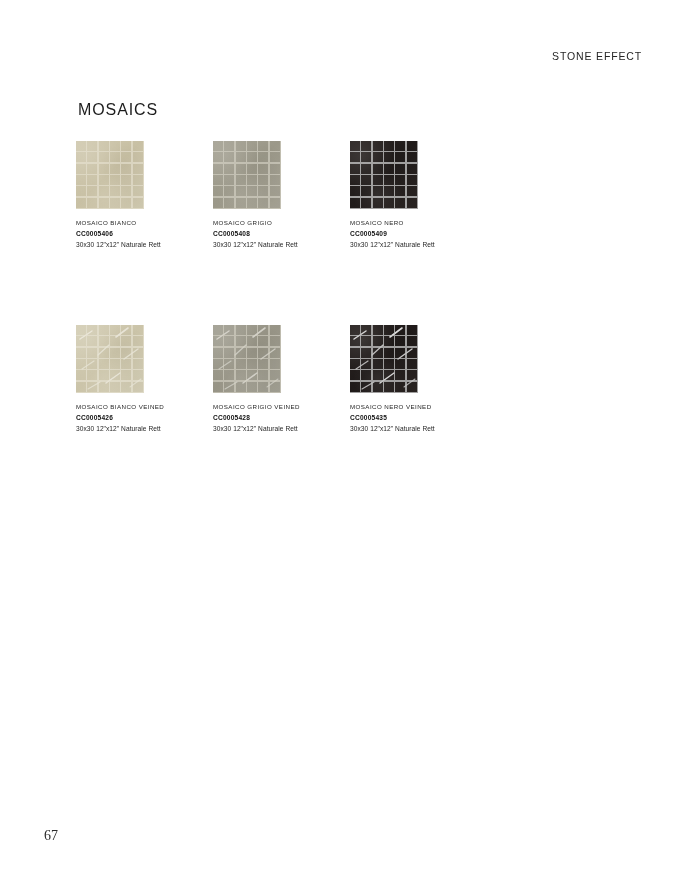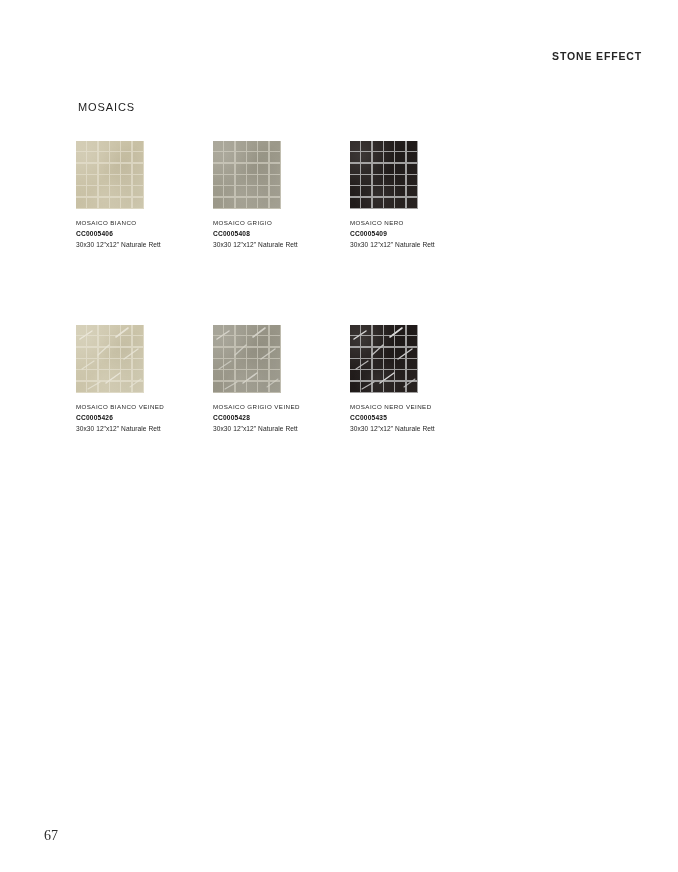--- a/index.html
+++ b/index.html
@@ -18,30 +18,30 @@
   }
 
   
   .page-header {
     position: absolute;
     top: 50px;
     right: 36px;
     font-size: 10.5px;
     letter-spacing: 0.85px;
     color: #262626;
-    font-weight: 700;
+    font-weight: 400;
     white-space: nowrap;
   }
 
   
   .section-title {
     position: absolute;
     top: 101px;
     left: 78px;
-    font-size: 11px;
+    font-size: 16px;
     letter-spacing: 0.9px;
     color: #1c1c1c;
     font-weight: 400;
   }
 
   
   .product-grid {
     position: absolute;
     top: 141px;
     left: 76px;

